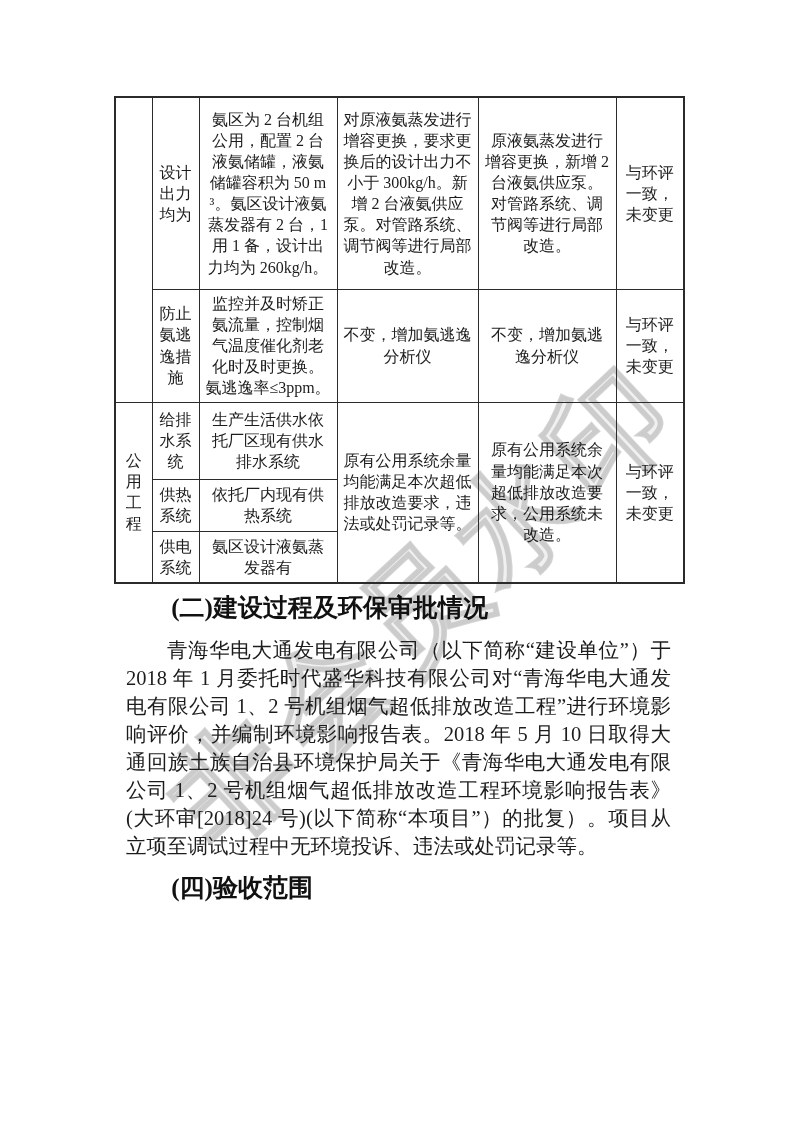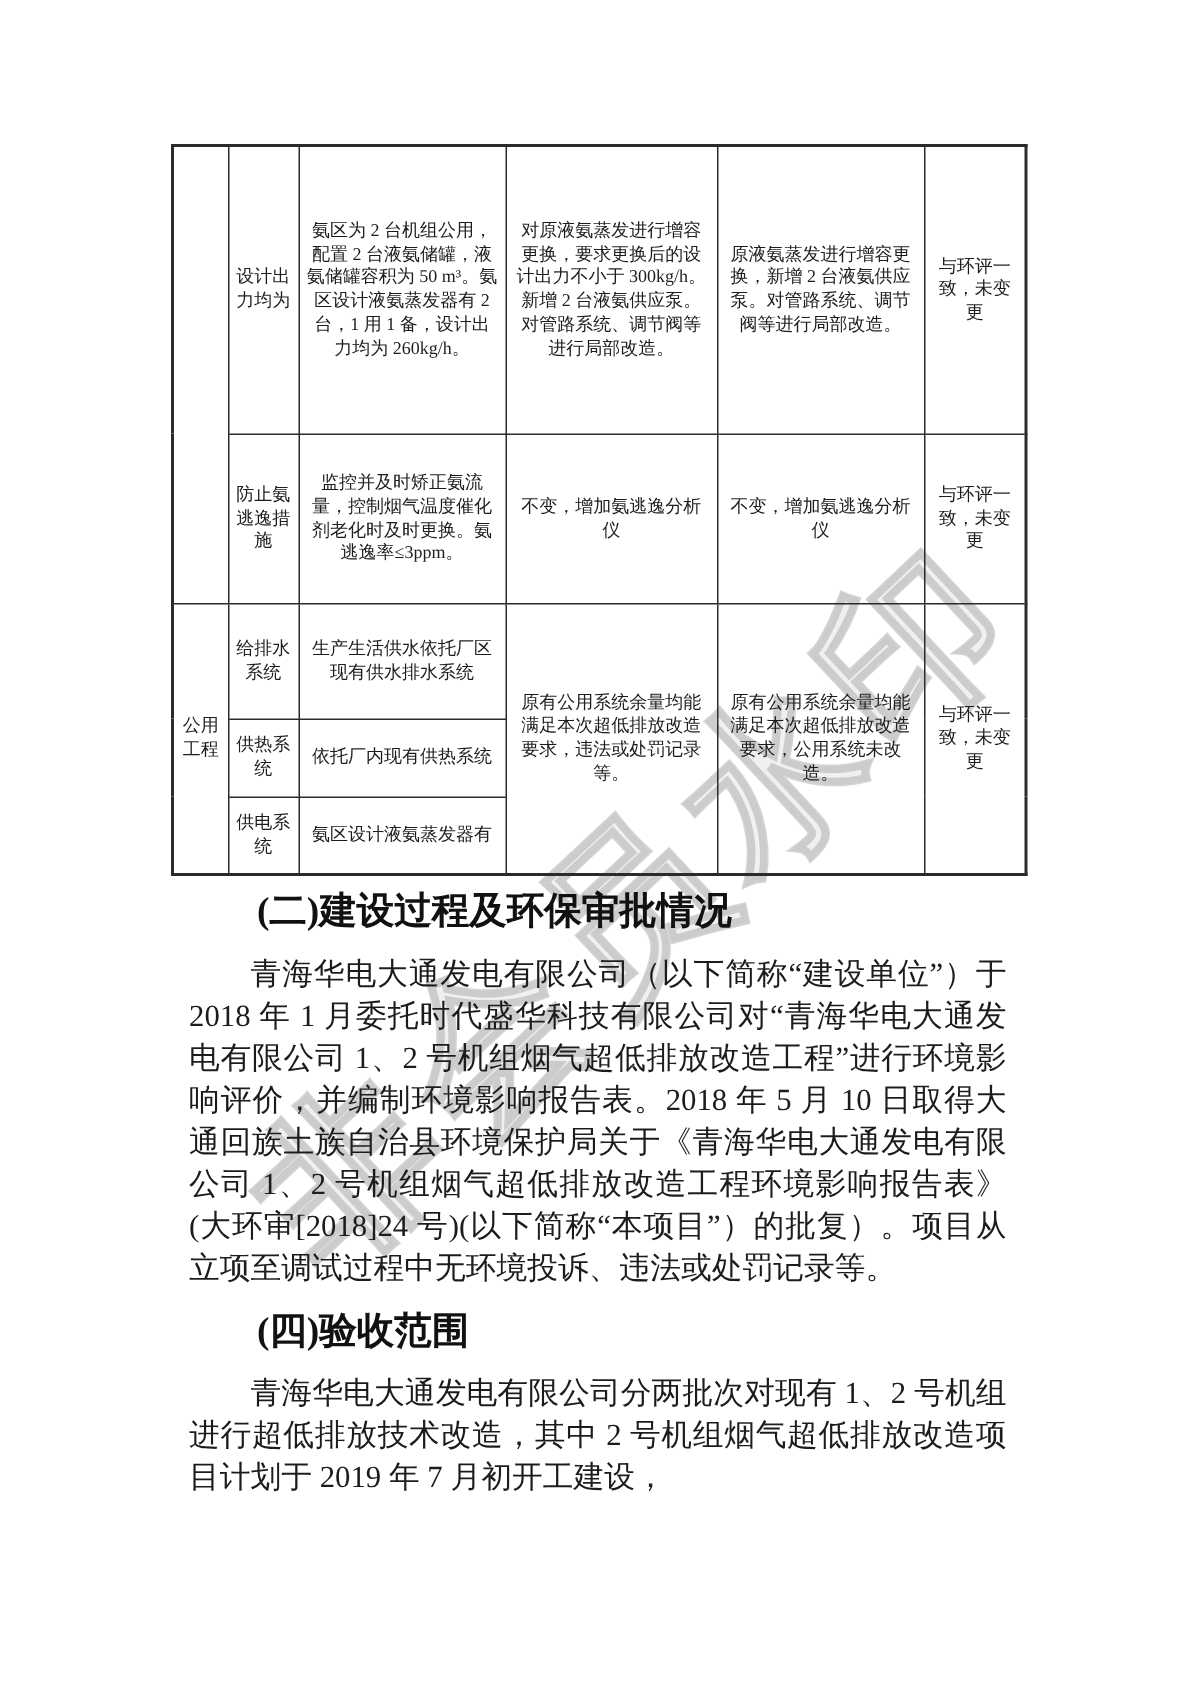--- a/index.html
+++ b/index.html
@@ -39,21 +39,21 @@
     left: 114px; top: 96px;
     width: 569px;
     border-collapse: collapse;
     table-layout: fixed;
     z-index: 1;
   }
   .doc-table td {
     border: 1px solid #2b2b2b;
     text-align: center;
     vertical-align: middle;
-    font-size: 12px;
+    font-size: 16px;
     line-height: 1.32;
     padding: 2px 5px;
     color: #1c1c1c;
     word-break: break-all;
   }
   .doc-table { border: 2px solid #2b2b2b; }
   tr.tr-a { height: 192px; }
   tr.tr-b { height: 113px; }
   tr.tr-c { height: 77px; }
   tr.tr-d { height: 52px; }
@@ -135,16 +135,15 @@
       </tr>
     </tbody>
   </table>
 
   <div class="content">
     <h3>(二)建设过程及环保审批情况</h3>
     <p>青海华电大通发电有限公司（以下简称“建设单位”）于 2018 年 1 月委托时代盛华科技有限公司对“青海华电大通发电有限公司 1、2 号机组烟气超低排放改造工程”进行环境影响评价，并编制环境影响报告表。2018 年 5 月 10 日取得大通回族土族自治县环境保护局关于《青海华电大通发电有限公司 1、2 号机组烟气超低排放改造工程环境影响报告表》(大环审[2018]24 号)(以下简称“本项目”）的批复）。项目从立项至调试过程中无环境投诉、违法或处罚记录等。</p>
 
 
     <h3>(四)验收范围</h3>
-    <p>青海华电大通发电有限公司分两批次对现有 1、2 号机组进行超低排放技术改造，其中 2 号机组烟气超低排放改造项目计划于 2019 年 7 月初开工建设，</p>
   </div>
 
 </div>
 
 </body></html>

